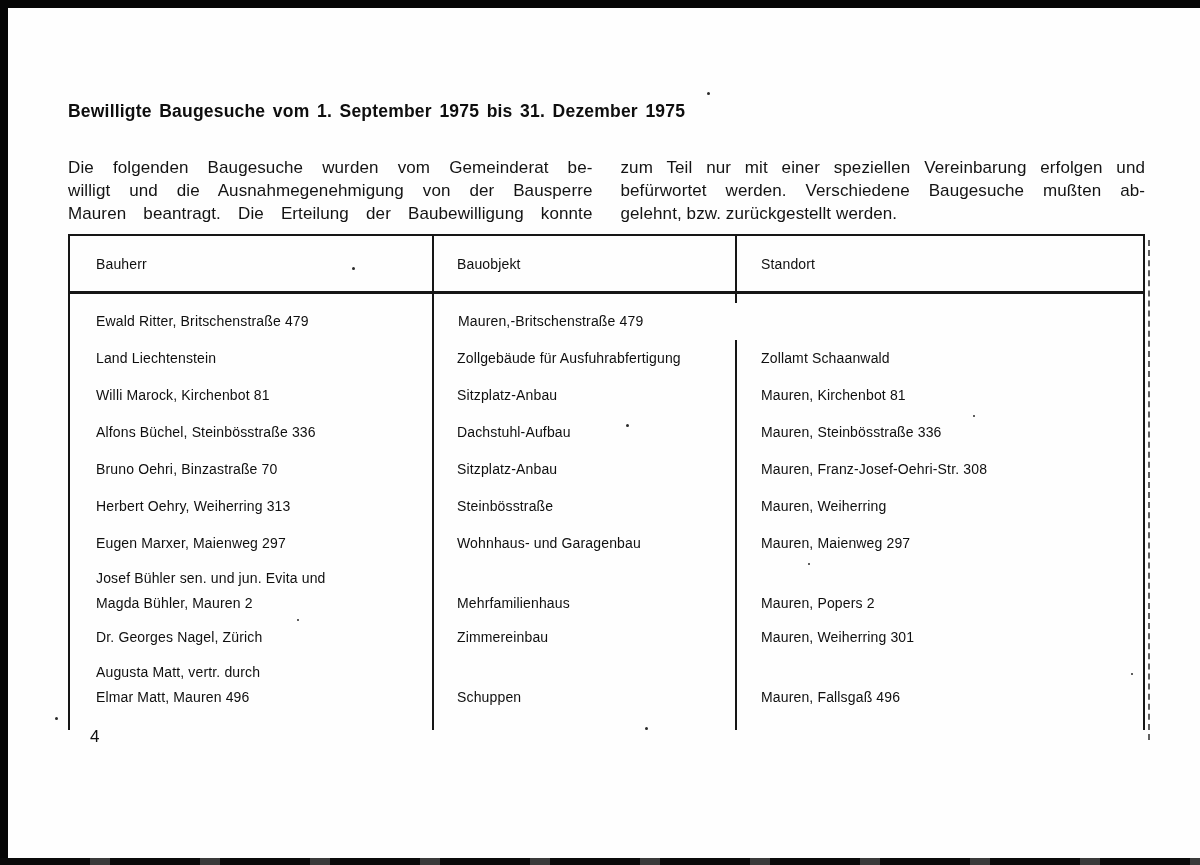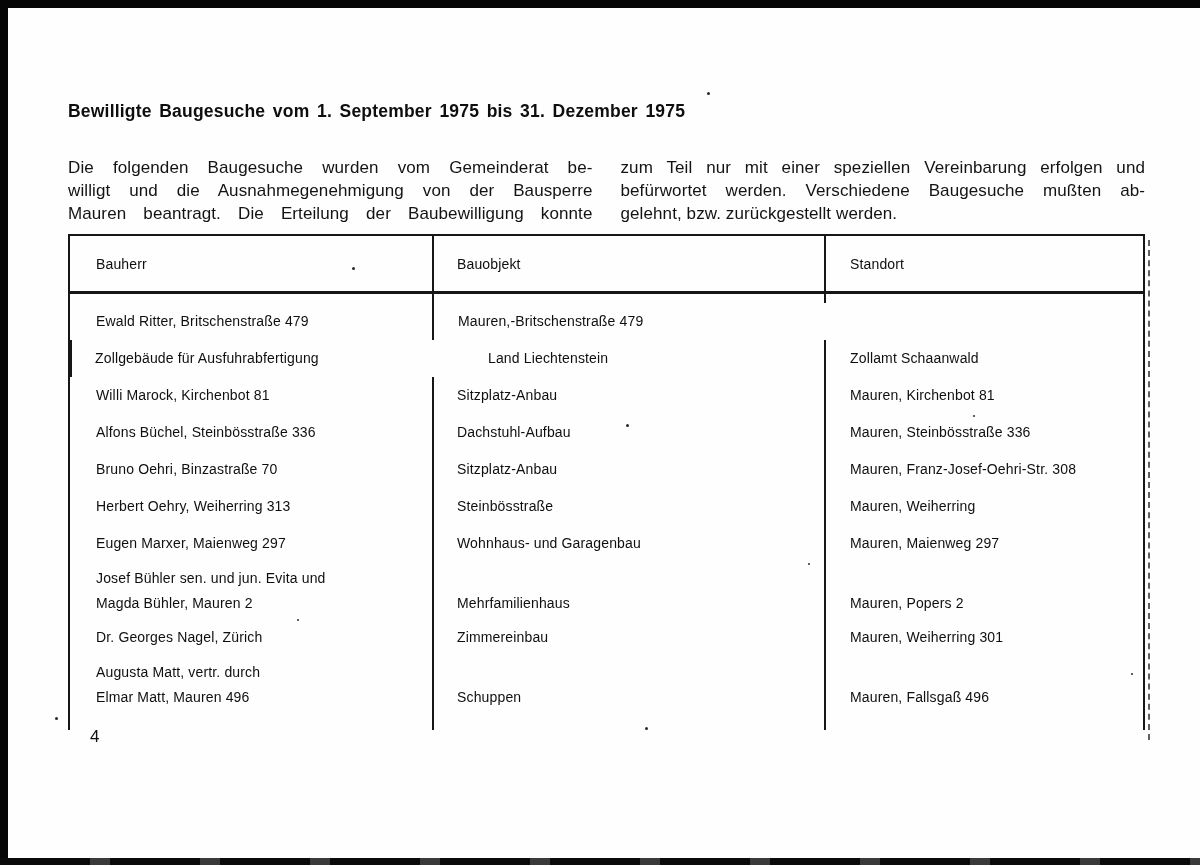--- a/index.html
+++ b/index.html
@@ -48,21 +48,21 @@
     border-right:2px solid #161616;
     font-size:14px; letter-spacing:.15px; color:#0f0f0f;
   }
   .trow { display:flex; align-items:stretch; }
   .hrow { height:55px; border-bottom:3px solid #161616; }
   .cell {
     display:flex; align-items:center;
     box-sizing:border-box;
   }
   .c1 { width:362px; padding-left:26px; }
-  .c2 { width:392px; padding-left:23px; border-left:2px solid #161616; }
+  .c2 { width:303px; padding-left:23px; border-left:2px solid #161616; }
   .c3 { flex:1;     padding-left:24px; border-left:2px solid #161616; }
   .body-spacer-top { height:9px; }
   .body-spacer-bottom { height:17px; }
   .r { height:37px; }
   .r .cell, .rt .cell { line-height:25px; }
   .rt { height:57px; }
   .rt .cell { align-items:flex-end; padding-bottom:3px; }
   .multiline { white-space:pre-line; }
 
   .page-number { position:absolute; left:90px; top:727px; font-size:17px; color:#111; }
@@ -118,22 +118,22 @@
         <div class="cell c1"></div>
           <div class="cell c2"></div>
           <div class="cell c3"></div>
       </div>
 
       <div class="trow r">
         <div class="cell c1">Ewald Ritter, Britschenstraße 479</div>
         <div class="cell c3">Mauren,-Britschenstraße 479</div>
       </div>
       <div class="trow r">
+        <div class="cell c1">Land Liechtenstein</div>
         <div class="cell c2">Zollgebäude für Ausfuhrabfertigung</div>
-        <div class="cell c1">Land Liechtenstein</div>
         <div class="cell c3">Zollamt Schaanwald</div>
       </div>
       <div class="trow r">
         <div class="cell c1">Willi Marock, Kirchenbot 81</div>
         <div class="cell c2">Sitzplatz-Anbau</div>
         <div class="cell c3">Mauren, Kirchenbot 81</div>
       </div>
       <div class="trow r">
         <div class="cell c1">Alfons Büchel, Steinbösstraße 336</div>
         <div class="cell c2">Dachstuhl-Aufbau</div>

